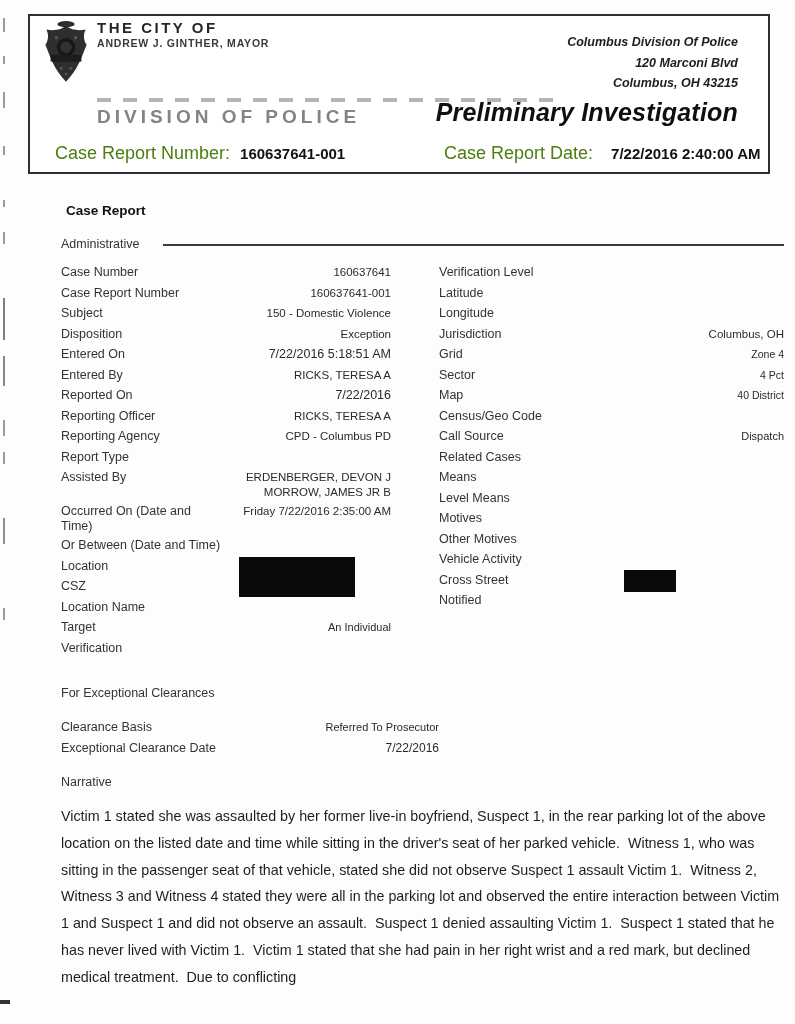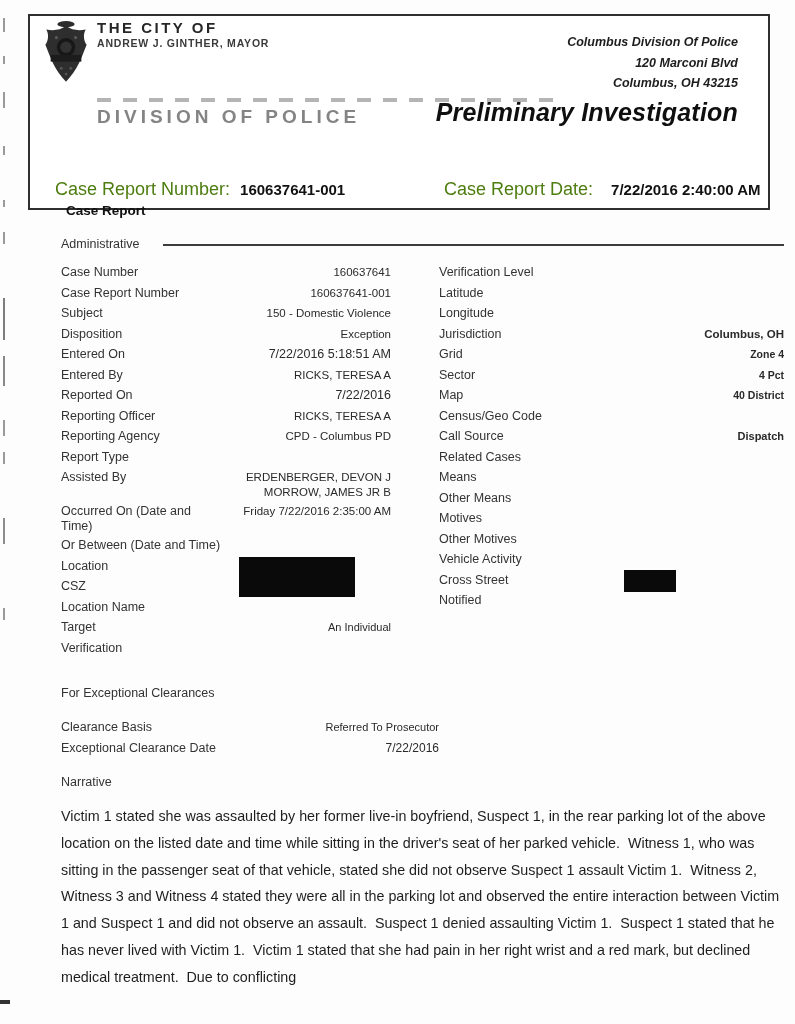--- a/index.html
+++ b/index.html
@@ -12,21 +12,21 @@
     font-family: "Liberation Sans", sans-serif;
     color: #222;
     overflow: hidden;
   }
   
   .mark { position:absolute; left:3px; width:2px; background:#9a9a9a; }
   .mark.dark { left:0; width:10px; height:4px; background:#333; }
 
   
   .header-box {
-    position:absolute; left:28px; top:14px; width:742px; height:196px;
+    position:absolute; left:28px; top:14px; width:742px; height:160px;
     border:2px solid #2f2f2f; background:#fff;
   }
   .badge { position:absolute; left:12px; top:4px; width:48px; height:64px; }
   .logo-block { position:absolute; left:67px; top:3px; }
   .city-of { font-size:15px; font-weight:800; letter-spacing:2.5px; color:#262626; }
   .columbus { position:relative; font-size:33px; font-weight:800; letter-spacing:1px; color:#1b1b1b; line-height:34px; display:inline-block; }
   .columbus .star { position:absolute; left:181px; top:-7px; font-size:12px; letter-spacing:0; color:#1b1b1b; }
   .mayor { font-size:10.5px; font-weight:700; letter-spacing:0.8px; color:#3a3a3a; margin-top:1px; }
   .smudge {
     position:absolute; left:67px; top:82px; width:460px; height:4px;
@@ -51,21 +51,21 @@
 
   .admin { display:flex; margin-top:14px; }
   .col-left { width:378px; flex-shrink:0; }
   .col-right { flex:1; }
   .row { display:flex; align-items:flex-start; min-height:20.5px; padding-bottom:4px; }
   .lbl { font-size:12.5px; line-height:15px; color:#333; }
   .val { font-size:11.5px; line-height:15px; color:#2a2a2a; position:relative;text-align:right; }
   .col-left .lbl { width:178px; padding-right:18px; flex-shrink:0; }
   .col-left .val { width:182px; padding-right:30px; }
   .col-right .lbl { width:185px; padding-right:8px; flex-shrink:0; }
-  .col-right .val { flex:1;font-weight:bold; }
+  .col-right .val { flex:1; }
   .pre { white-space: pre-line; }
   .redact { position:absolute; background:#0a0a0a; }
   .redact-location { left:0; top:-2px; width:116px; height:40px; }
   .redact-cross { left:0; top:-3px; width:52px; height:22px; }
 
   .clearance { margin-top:25px; }
   .section-label { font-size:12.5px; color:#333; }
   .clearance .rows { margin-top:20px; }
   .clearance .lbl { width:178px; padding-right:4px; flex-shrink:0; }
   .clearance .val { width:200px; }
@@ -268,21 +268,21 @@
           </div>
         <div class="row">
             <div class="lbl">Related Cases</div>
             <div class="val"></div>
           </div>
         <div class="row">
             <div class="lbl">Means</div>
             <div class="val"></div>
           </div>
         <div class="row">
-            <div class="lbl">Other Means</div>
+            <div class="lbl">Level Means</div>
             <div class="val"></div>
           </div>
         <div class="row">
             <div class="lbl">Motives</div>
             <div class="val"></div>
           </div>
         <div class="row">
             <div class="lbl">Other Motives</div>
             <div class="val"></div>
           </div>

